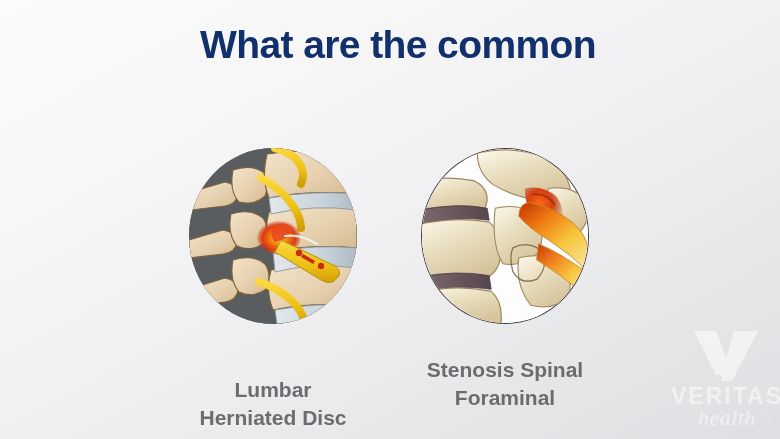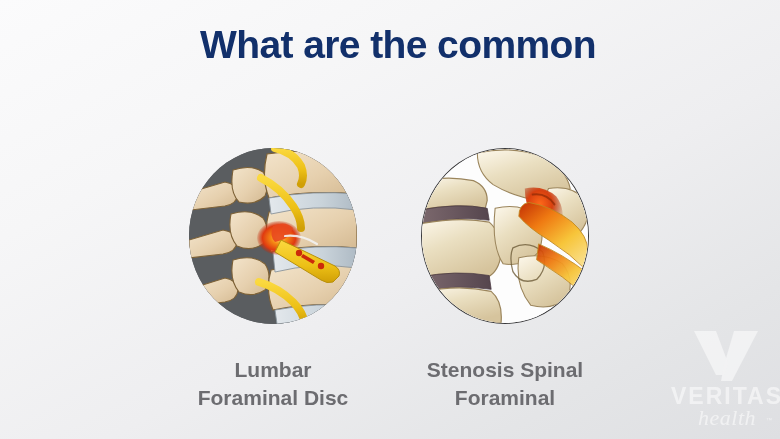--- a/index.html
+++ b/index.html
@@ -34,21 +34,21 @@
   .circle.white { background:#fdfdfd; border:1.2px solid #3a3a3c; }
   .circle svg { display:block; width:100%; height:100%; }
 
   
   .caption {
     position:absolute; top:356px; width:240px;
     text-align:center;
     font-size:21px; font-weight:bold; line-height:1.33;
     color:#6c6c70;
   }
-  .caption.left  { left:153px; }
+  .caption.left  { left:153px;margin-top:20px; }
   .caption.right { left:385px; }
   .caption .line { display:block; }
 
   
   .logo {
     position:absolute; right:-6px; bottom:6px;
     width:118px; height:104px;
     opacity:0.55;
   }
   .logo .mark { position:absolute; left:26px; top:0; width:64px; height:52px; }
@@ -215,21 +215,21 @@
         <path d="M118 96 Q142 106 168 126 L168 150 Q142 128 116 112 Z" fill="url(#nerveR)" stroke="#c08820" stroke-width="0.9" opacity="0.95"></path>
 
         <path d="M112 46 Q126 44 134 56" fill="none" stroke="#8c2a06" stroke-width="2" stroke-linecap="round" opacity="0.7"></path>
       </svg>
     </div>
   </div>
 </div>
 
 <div class="caption left">
   <span class="line">Lumbar</span>
-  <span class="line">Foraminal Disc</span>
+  <span class="line">Herniated Disc</span>
 </div>
 
 <div class="caption right">
   <span class="line">Stenosis Spinal</span>
   <span class="line">Foraminal</span>
 </div>
 
 <div class="logo">
   <div class="mark">
     <svg viewBox="0 0 64 52" xmlns="http://www.w3.org/2000/svg">

